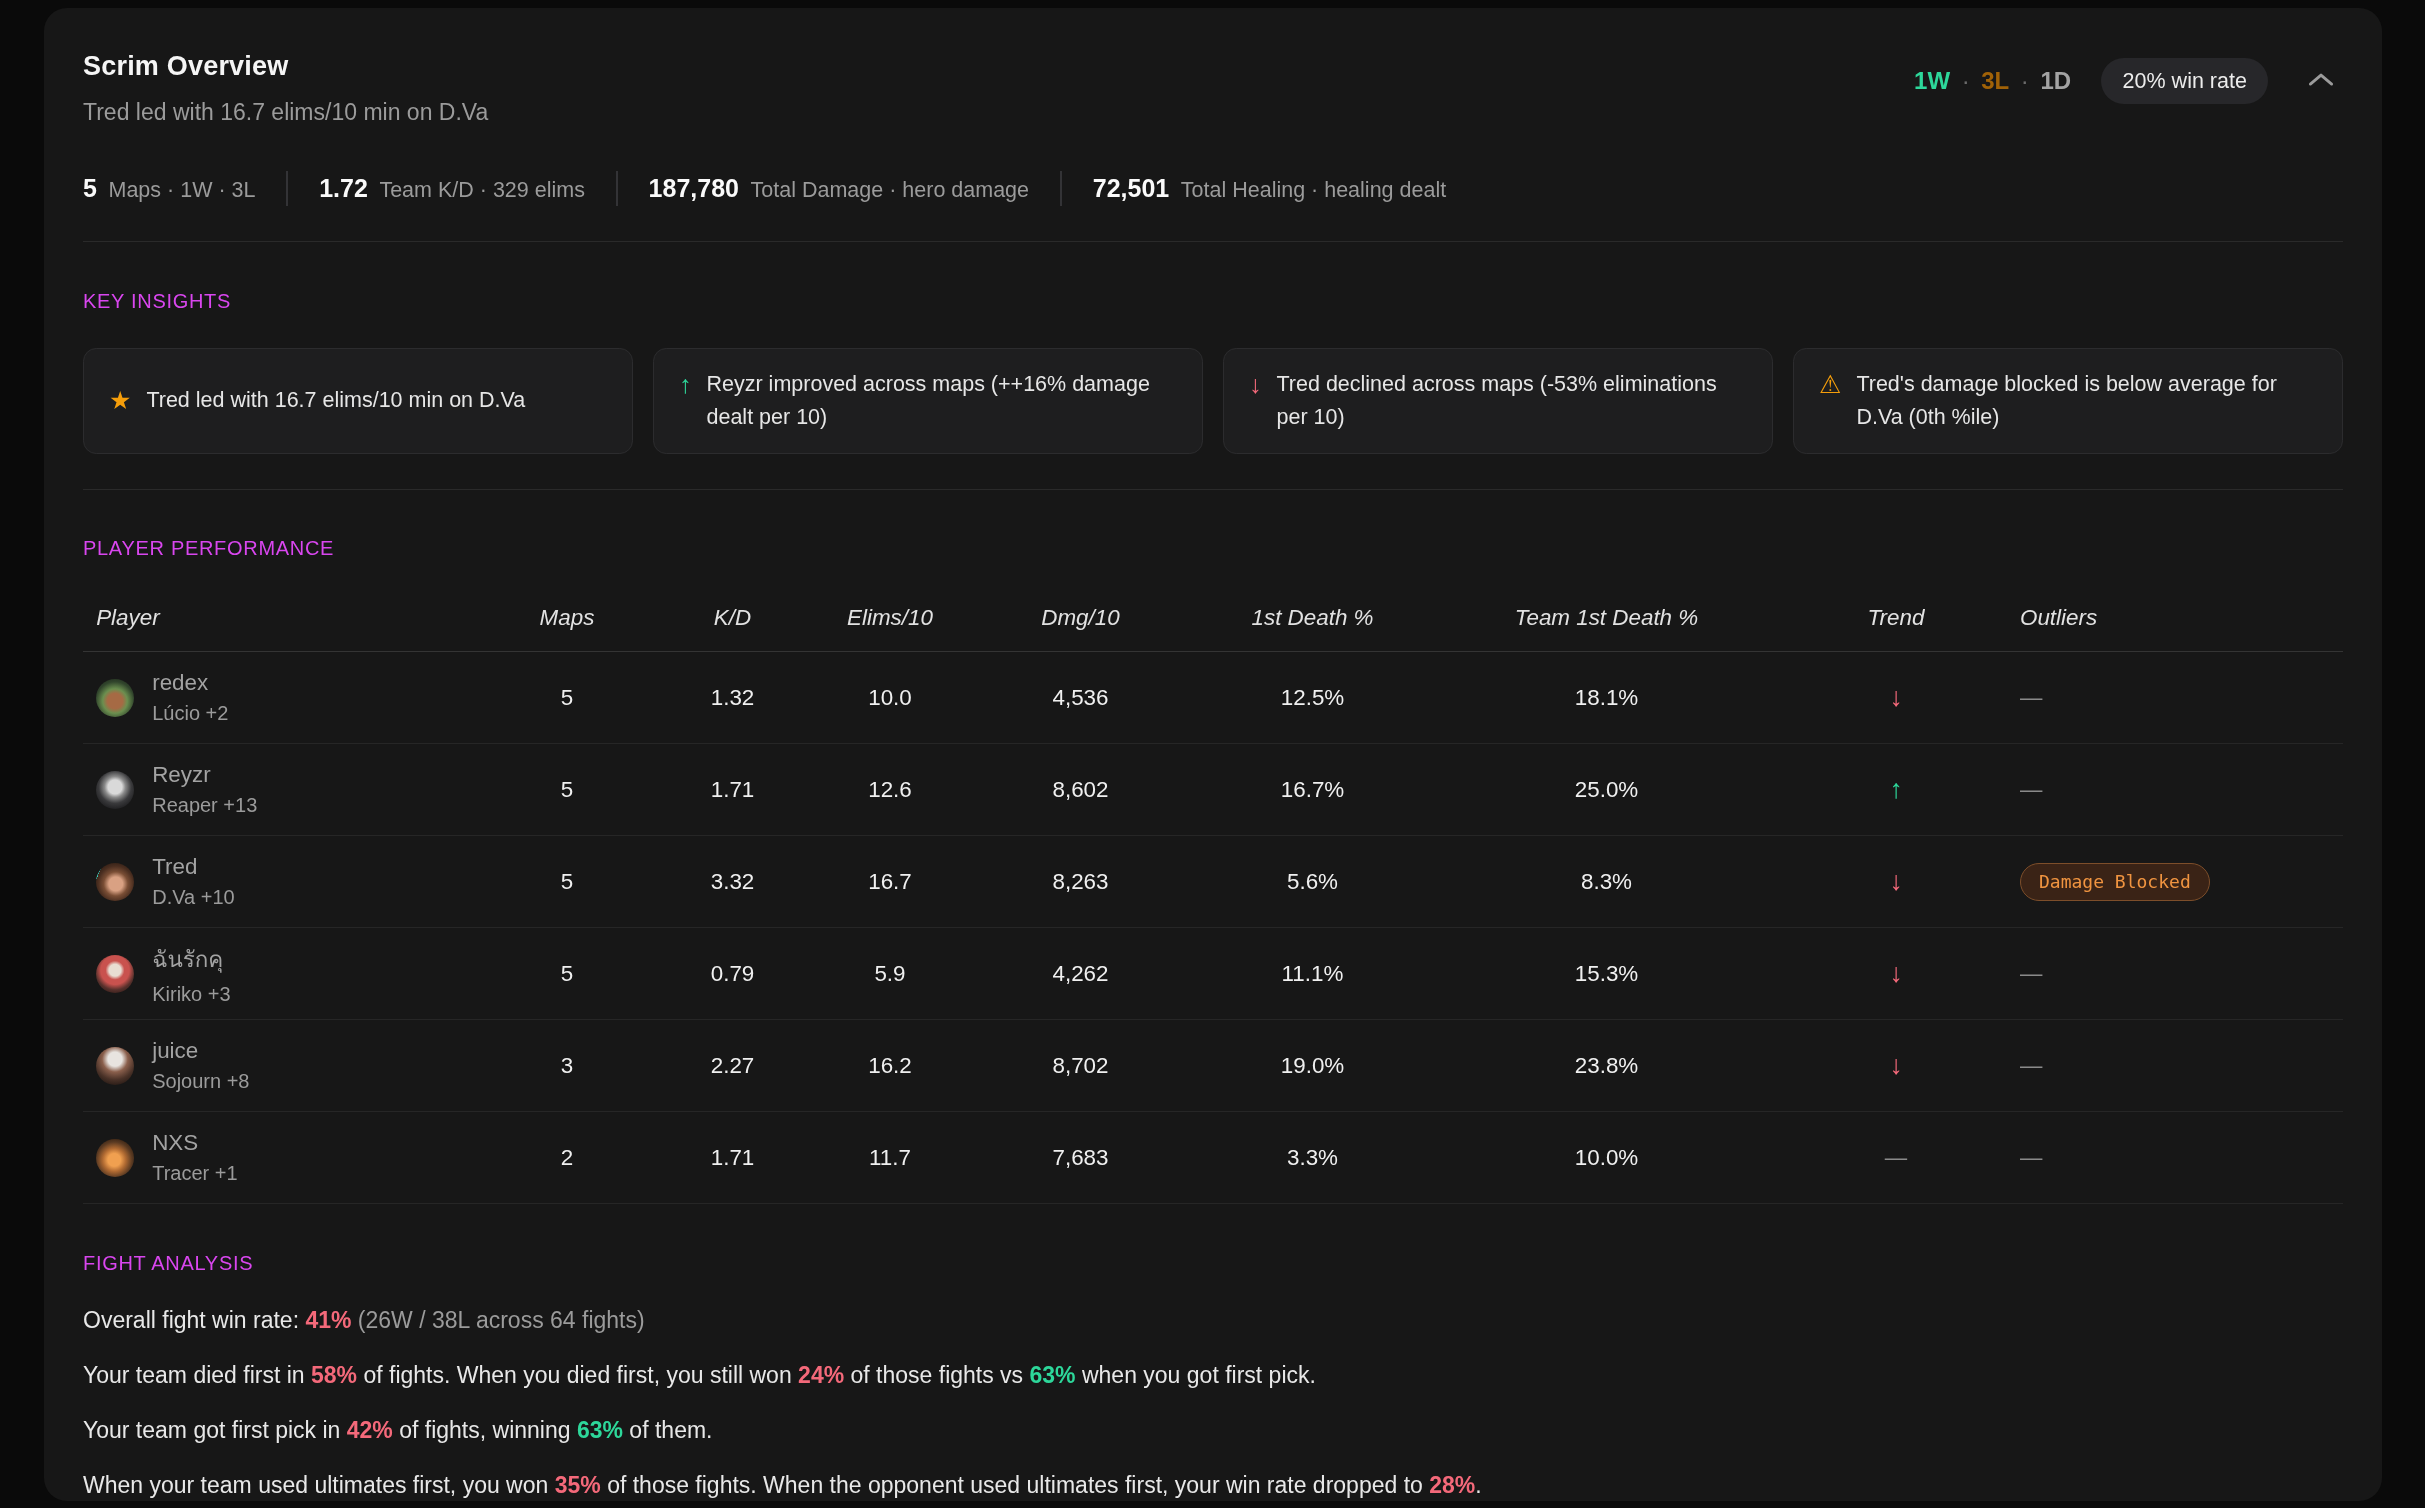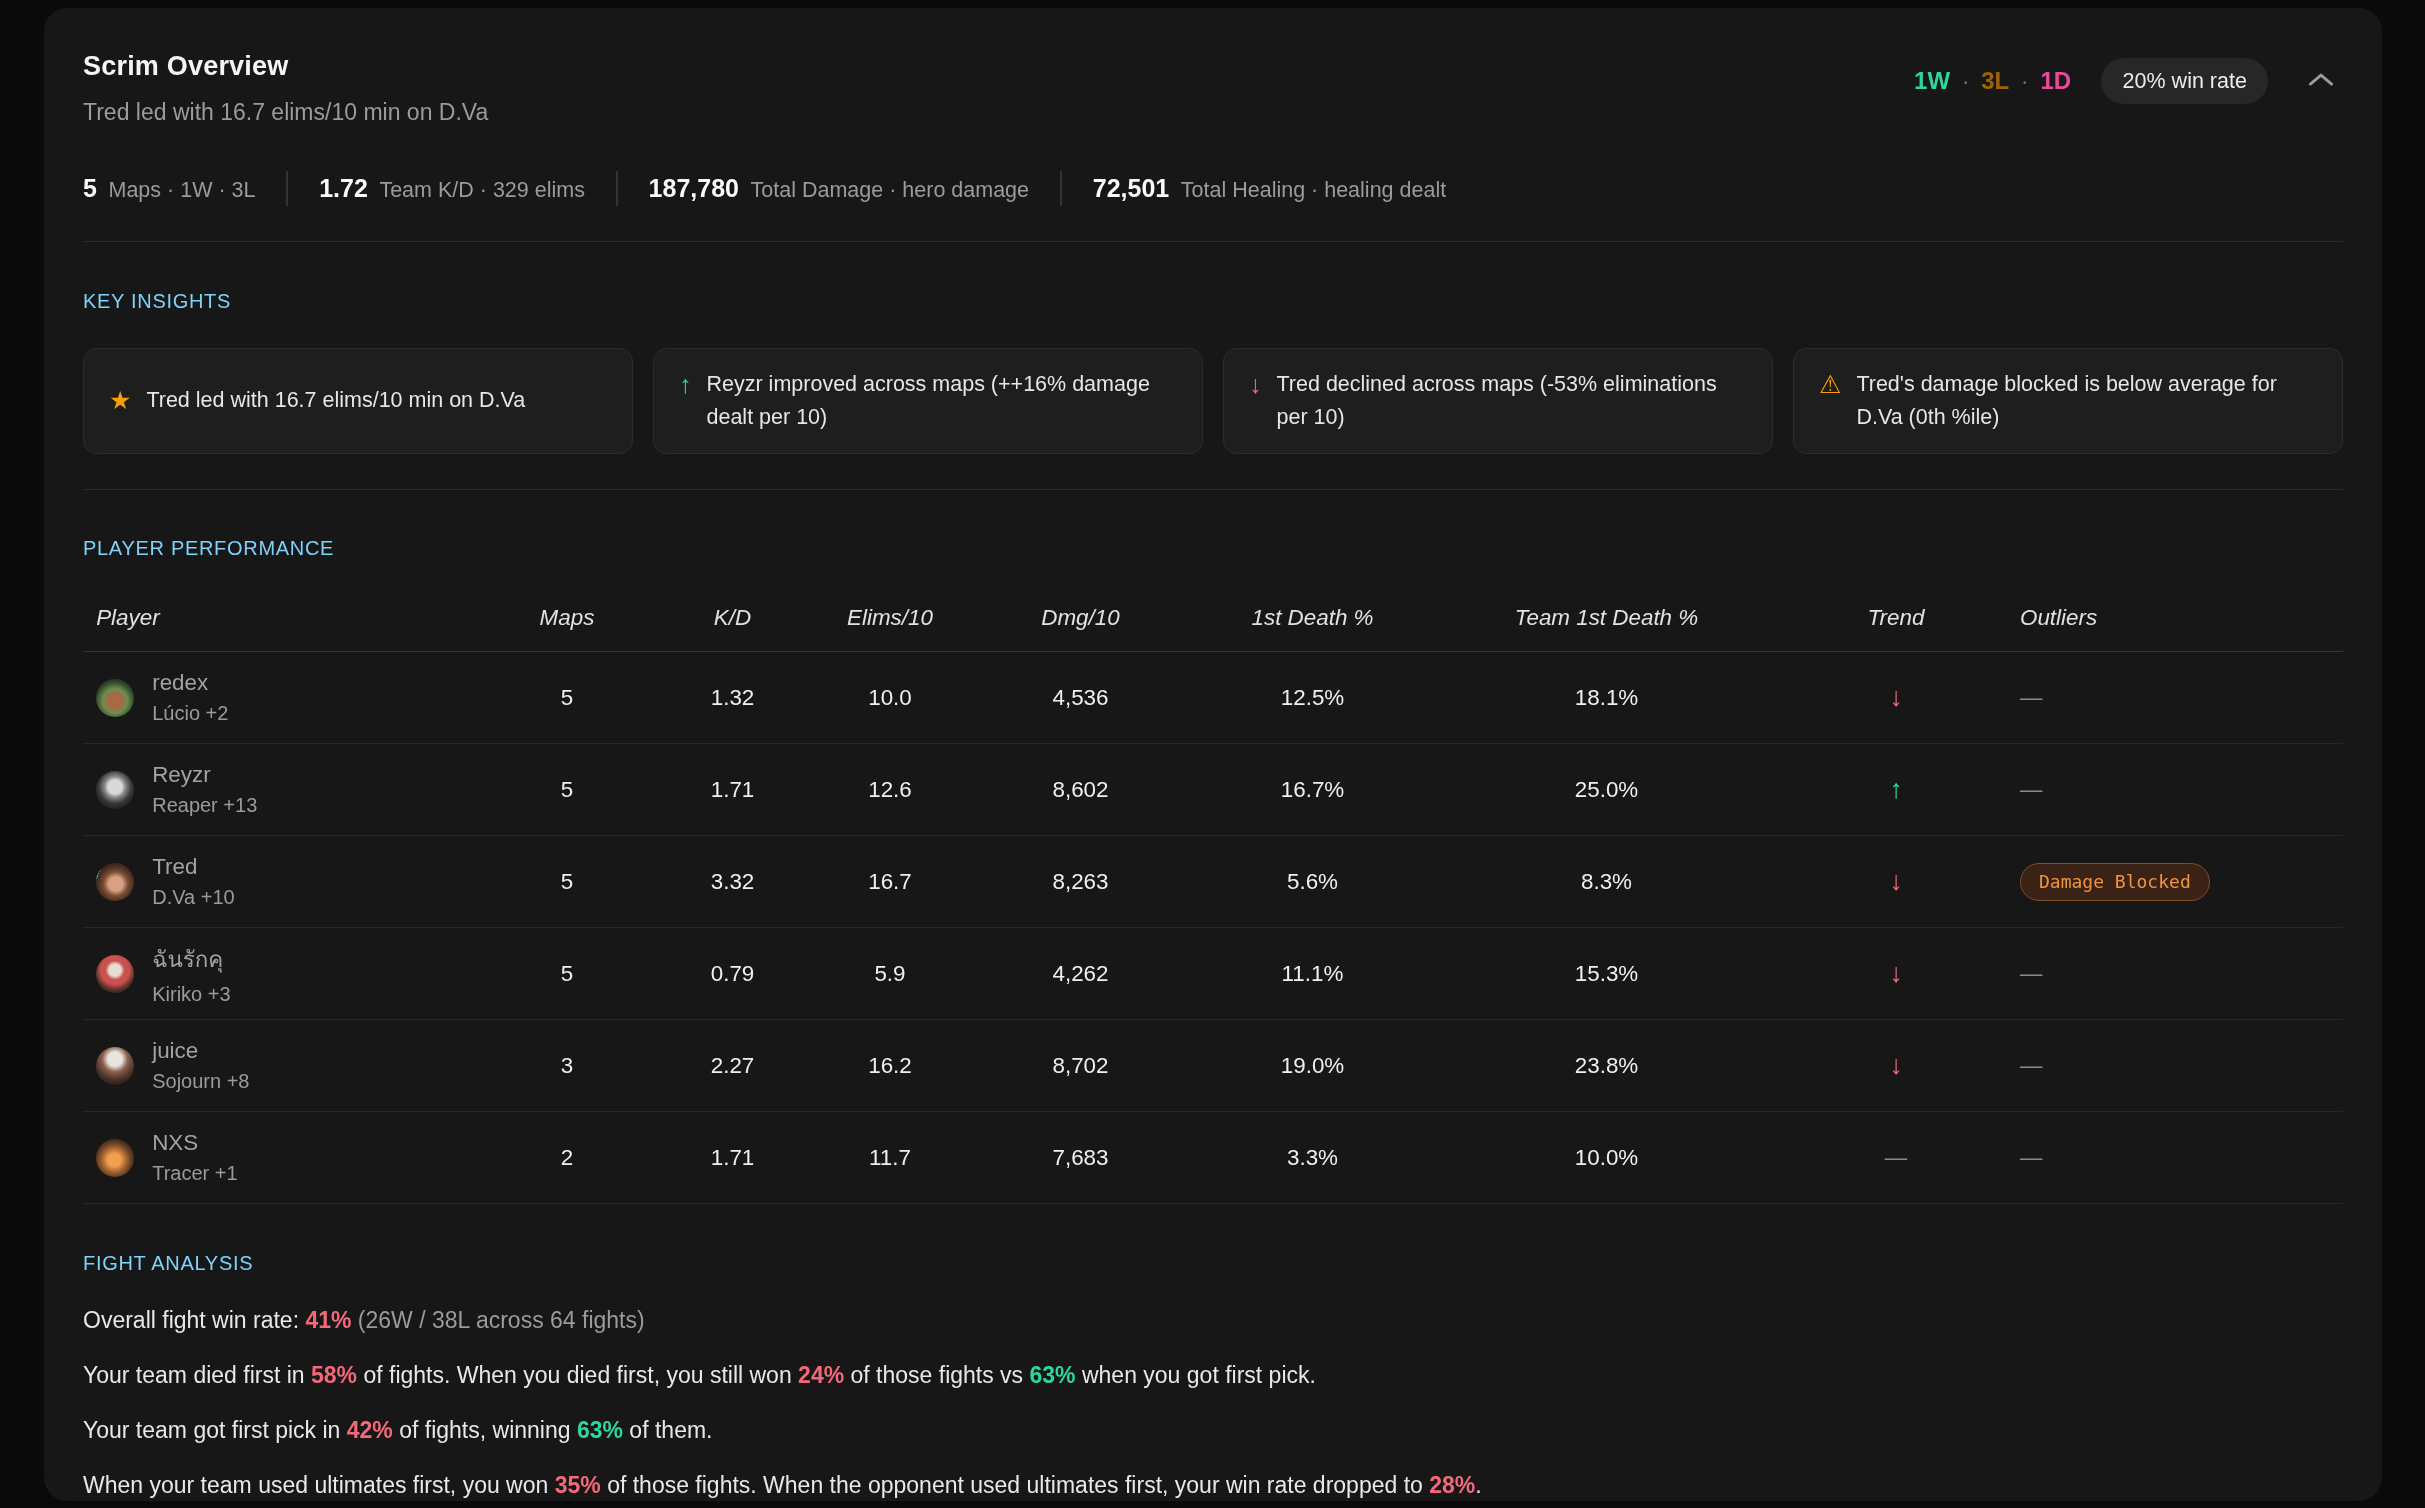--- a/index.html
+++ b/index.html
@@ -20,37 +20,37 @@
     overflow:hidden;
   }
   
   .header{display:flex; justify-content:space-between; align-items:flex-start; padding-top:43px;}
   .title{font-size:27px; font-weight:700; color:#f5f5f5; letter-spacing:0.2px;}
   .subtitle{margin-top:16.6px; font-size:23px; color:#9b9b9b;}
   .header-right{display:flex; align-items:center; gap:30px; margin-top:6.6px;}
   .record{display:flex; align-items:center; gap:11.6px; font-size:24px; font-weight:700;}
   .rec-w{color:#2dd79a;}
   .rec-l{color:#a16207;}
-  .rec-d{color:#ec4899;}
+  .rec-d{color:#a3a3a3;}
   .rec-sep{color:#6b6b6b; font-weight:400;}
   .pill{
     background:#27272a; color:#ececec;
     font-size:21.5px; padding:10.8px 21.5px;
     border-radius:827px; white-space:nowrap;
   }
   .chev-btn{background:none;border:none;cursor:pointer;padding:6.6px 8.3px;display:flex;align-items:center;}
   
   .stats{display:flex; align-items:center; margin-top:45px;}
   .stat{display:flex; align-items:baseline; gap:11.6px; white-space:nowrap;}
   .stat-value{font-size:25px; font-weight:700; color:#fafafa;}
   .stat-label{font-size:21.5px; color:#9b9b9b;}
   .stat-divider{width:1.7px; height:35px; background:#333336; margin:0 31px; align-self:center;}
   .hdivider{height:0.8px; background:#2a2a2a; margin-top:35px;}
   
-  .section-label{margin-top:48px; font-size:20px; color:#7dd3fc; letter-spacing:0.7px;}
+  .section-label{margin-top:48px; font-size:20px; color:#d946ef; letter-spacing:0.7px;}
   
   .cards{margin-top:35px; display:grid; grid-template-columns:repeat(4,1fr); gap:20px;}
   .card{
     min-height:106px; box-sizing:border-box;
     background:#1e1e1f; border:0.8px solid #2c2c2e; border-radius:13.2px;
     padding:18px 25px; display:flex;
   }
   .card-inner{display:flex; align-items:flex-start; gap:15px; margin:auto 0;}
   .card-icon{font-size:25px; line-height:33px; flex:0 0 auto;}
   .card-text{font-size:21.5px; color:#e6e6e6; line-height:33px;}

